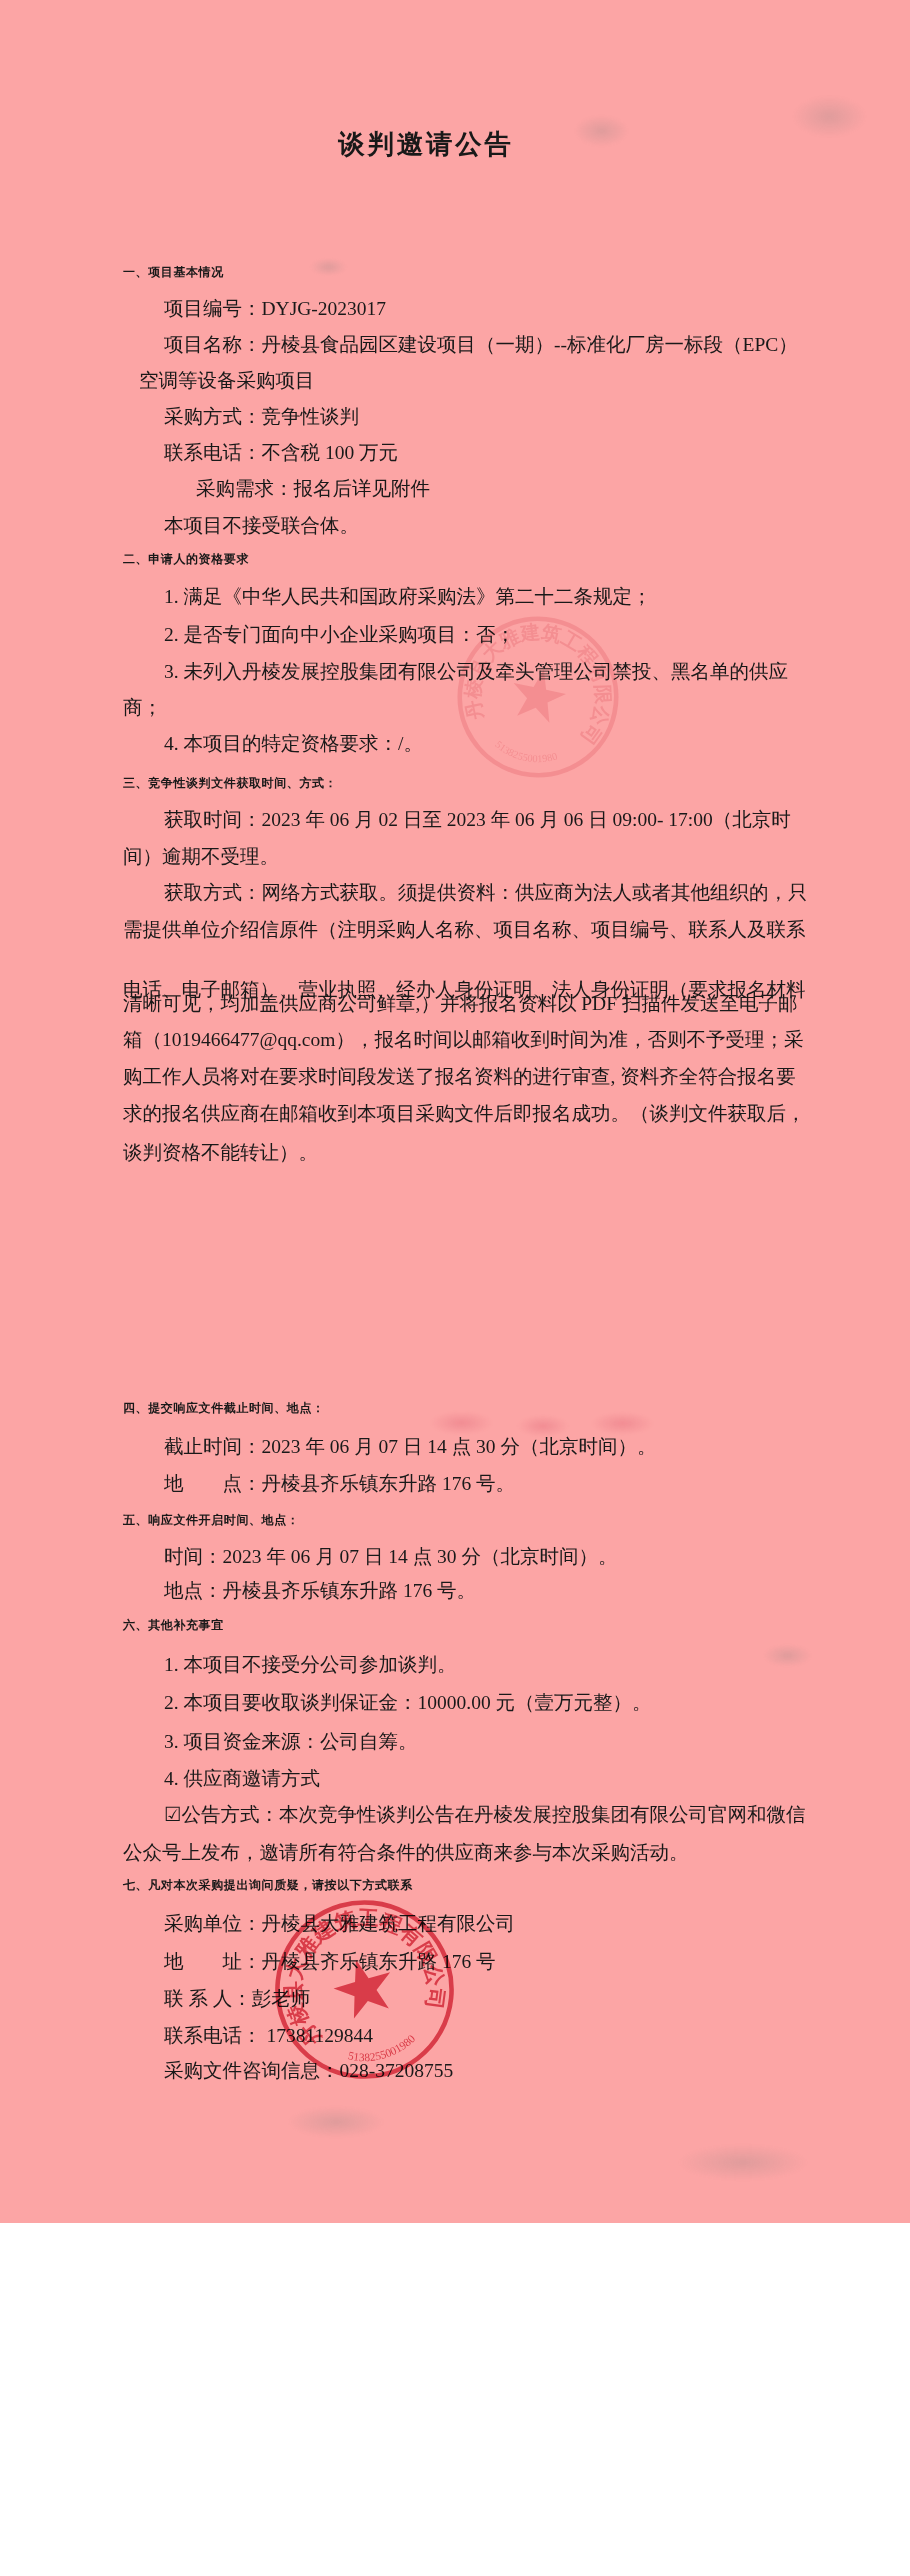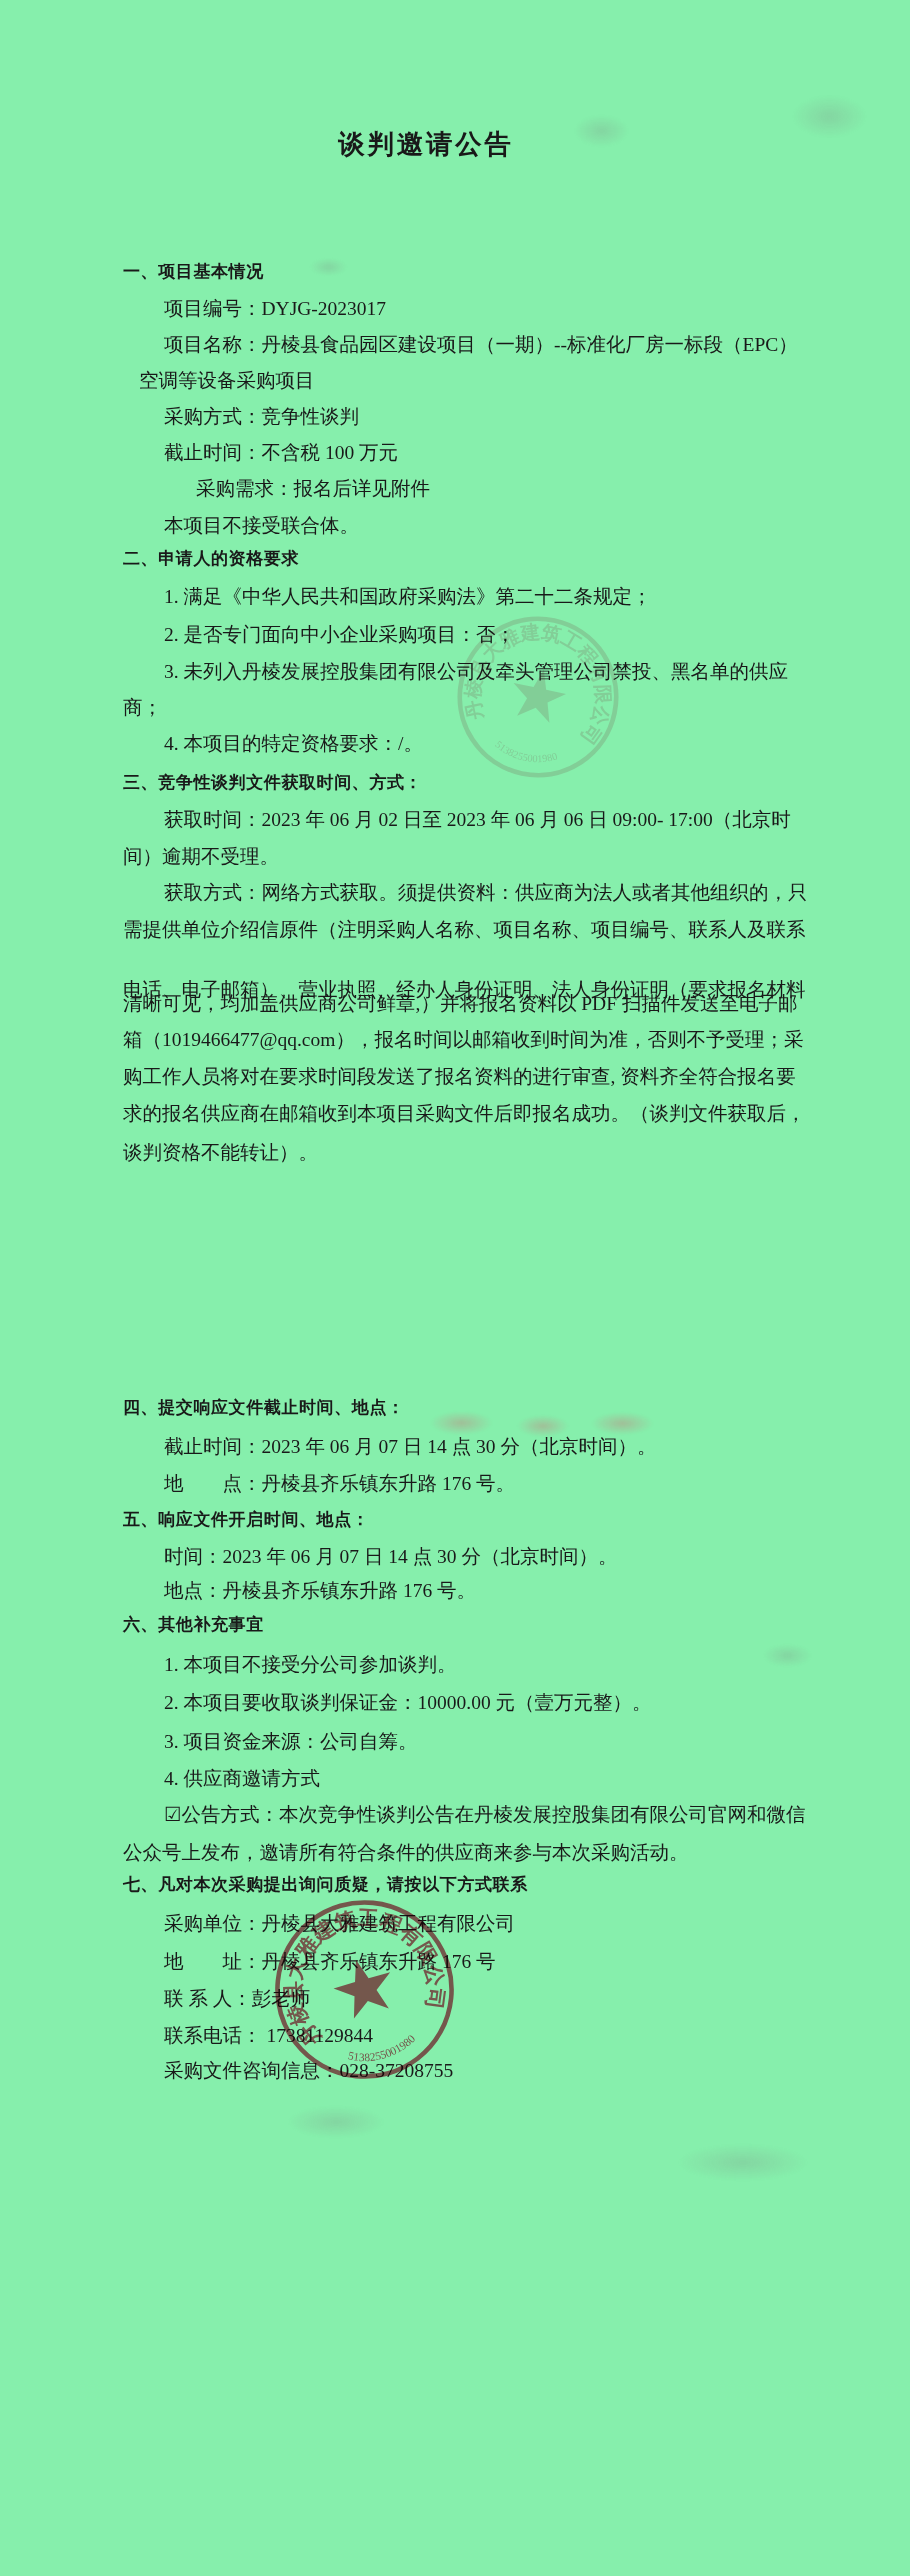--- a/index.html
+++ b/index.html
@@ -1,25 +1,25 @@
 <!DOCTYPE html>
 <html style="font-size:9.2px"><head>
 <meta charset="utf-8">
 <style>
   html,body{margin:0;padding:0;background:#ffffff;}
   .page{
-    position:relative;width:911px;height:2576px;background:#86efac;
+    position:relative;width:911px;height:2223px;background:#fca5a5;
     font-family:"Liberation Serif","DejaVu Serif",serif;color:#191919;overflow:hidden;
   }
   .doc-title{
     position:absolute;left:426px;transform:translateX(-50%);
     font-size:26.4px;font-weight:700;letter-spacing:2.9px;white-space:nowrap;
   }
   .line{position:absolute;font-size:19.5px;line-height:25px;white-space:nowrap;}
-  .heading{font-family:Liberation Mono, monospace;font-weight:700;font-size:17px;letter-spacing:0.6px;}
+  .heading{font-family:Liberation Sans, sans-serif;font-weight:700;font-size:12px;letter-spacing:0.6px;}
   .x0{left:123px;}
   .x1{left:164px;}
   .seal{position:absolute;mix-blend-mode:multiply;}
   .seal svg{display:block;}
   .seal-strong{opacity:.9;}
   .seal-faint{opacity:.24;filter:blur(0.3px);}
   .seal text{font-family:"Liberation Serif","DejaVu Serif",serif;}
   .smudge{
     position:absolute;border-radius:50%;
     background:radial-gradient(ellipse at center, rgba(125,125,125,.22), rgba(125,125,125,0) 70%);
@@ -47,21 +47,21 @@
   <div class="inkmark" style="left:517px;top:1415px;width:52px;height:22px;"></div>
   <div class="inkmark" style="left:591px;top:1412px;width:63px;height:23px;"></div>
 
   <div class="doc-title" style="top:127px;">谈判邀请公告</div>
 
   <div class="line heading x0" style="top:260px;">一、项目基本情况</div>
   <div class="line x1" style="top:296px;">项目编号：DYJG-2023017</div>
   <div class="line x1" style="top:332px;">项目名称：丹棱县食品园区建设项目（一期）--标准化厂房一标段（EPC）</div>
   <div class="line x0" style="top:368px;margin-left:16px;">空调等设备采购项目</div>
   <div class="line x1" style="top:404px;">采购方式：竞争性谈判</div>
-  <div class="line x1" style="top:440px;">截止时间：不含税 100 万元</div>
+  <div class="line x1" style="top:440px;">联系电话：不含税 100 万元</div>
   <div class="line x1" style="top:476px;margin-left:32px;">采购需求：报名后详见附件</div>
   <div class="line x1" style="top:513px;">本项目不接受联合体。</div>
 
   <div class="line heading x0" style="top:547px;">二、申请人的资格要求</div>
   <div class="line x1" style="top:584px;">1. 满足《中华人民共和国政府采购法》第二十二条规定；</div>
   <div class="line x1" style="top:622px;">2. 是否专门面向中小企业采购项目：否；</div>
   <div class="line x1" style="top:659px;">3. 未列入丹棱发展控股集团有限公司及牵头管理公司禁投、黑名单的供应</div>
   <div class="line x0" style="top:695px;">商；</div>
   <div class="line x1" style="top:731px;">4. 本项目的特定资格要求：/。</div>
 

